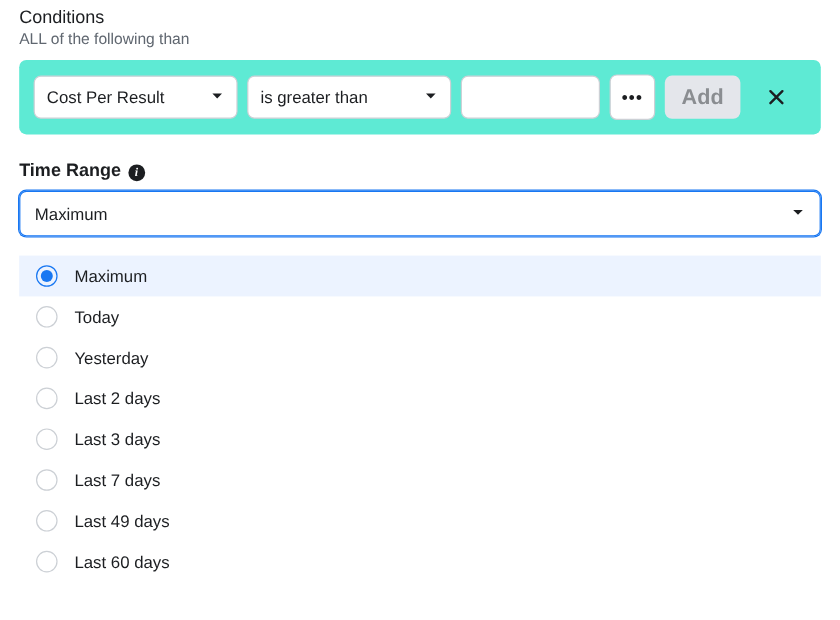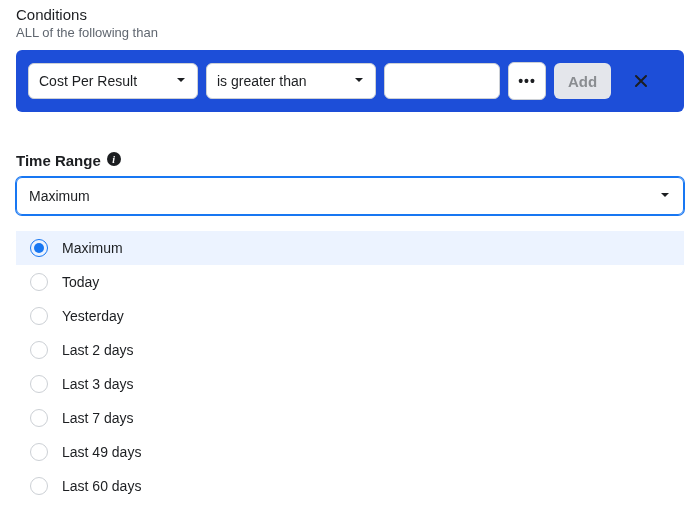--- a/index.html
+++ b/index.html
@@ -1,31 +1,31 @@
 <!DOCTYPE html>
 <html><head>
 <meta charset="utf-8">
 <style>
 html,body{margin:0;padding:0;font-family:Helvetica,Arial,sans-serif;font-size:14px;color:#1c1e21;background:#fff;width:700px;height:517px;overflow:hidden}
 .wrap{padding:0 16px}
 .sec-title{font-weight:400;font-size:15px;margin-top:6px}
 .sec-sub{font-size:13px;color:#606770;margin-top:2px}
-.cond-row{background:#1d4ed8;border-radius:6px;padding:12px;margin-top:10px;display:flex;gap:8px;align-items:center}
+.cond-row{background:#5eead4;border-radius:6px;padding:12px;margin-top:10px;display:flex;gap:8px;align-items:center}
 .pill{background:#fff;border:1px solid #ccd0d5;border-radius:6px;height:36px;display:flex;align-items:center;padding:0 10px;box-sizing:border-box}
 .pill.sel{width:170px;justify-content:space-between;cursor:pointer}
 .pill.sel2{width:170px;justify-content:space-between;cursor:pointer}
 .pill.inp{width:116px}
 .pill.inp input{border:0;outline:0;width:100%;font-size:14px;background:transparent}
 .iconbtn{width:36px;height:36px;background:#fff;border:1px solid #ccd0d5;border-radius:6px;display:flex;align-items:center;justify-content:center;cursor:pointer}
-.addbtn{height:36px;padding:0 14px;background:#e4e6eb;border:0;border-radius:6px;color:#8a8d91;font-weight:600;font-size:15px;cursor:default}
+.addbtn{height:36px;padding:0 14px;background:#e4e6eb;border:0;border-radius:6px;color:#8a8d91;font-weight:600;font-size:18px;cursor:default}
 .closebtn{width:36px;height:36px;display:flex;align-items:center;justify-content:center;cursor:pointer;margin-left:4px}
 .closebtn svg{width:16px;height:16px}
 .caret{display:inline-block}
 .caret svg{width:12px;height:12px}
-.tr-label{margin-top:40px;font-weight:700;font-size:15px;display:flex;align-items:flex-start;gap:6px}
+.tr-label{margin-top:22px;font-weight:700;font-size:15px;display:flex;align-items:flex-end;gap:6px}
 .info-icon{width:14px;height:14px;border-radius:50%;background:#1c1e21;color:#fff;font-size:10px;font-weight:700;display:flex;align-items:center;justify-content:center;font-style:italic;font-family:Georgia,serif}
 .tr-select{margin-top:8px;height:36px;border:1px solid #1877f2;box-shadow:0 0 0 1px #1877f2;border-radius:6px;display:flex;align-items:center;justify-content:space-between;padding:0 12px;cursor:pointer}
 .dropdown{margin-top:16px;background:#fff}
 .opt{height:34px;display:flex;align-items:center;gap:14px;padding:0 14px;cursor:pointer}
 .opt.selected{background:#ecf3ff}
 .radio{width:18px;height:18px;border:1px solid #ccd0d5;border-radius:50%;box-sizing:border-box;flex-shrink:0;display:flex;align-items:center;justify-content:center}
 .opt.selected .radio{border-color:#1877f2}
 .opt.selected .radio::after{content:"";width:10px;height:10px;background:#1877f2;border-radius:50%}
 .dots{font-weight:700;letter-spacing:1px;color:#1c1e21}
 </style>

